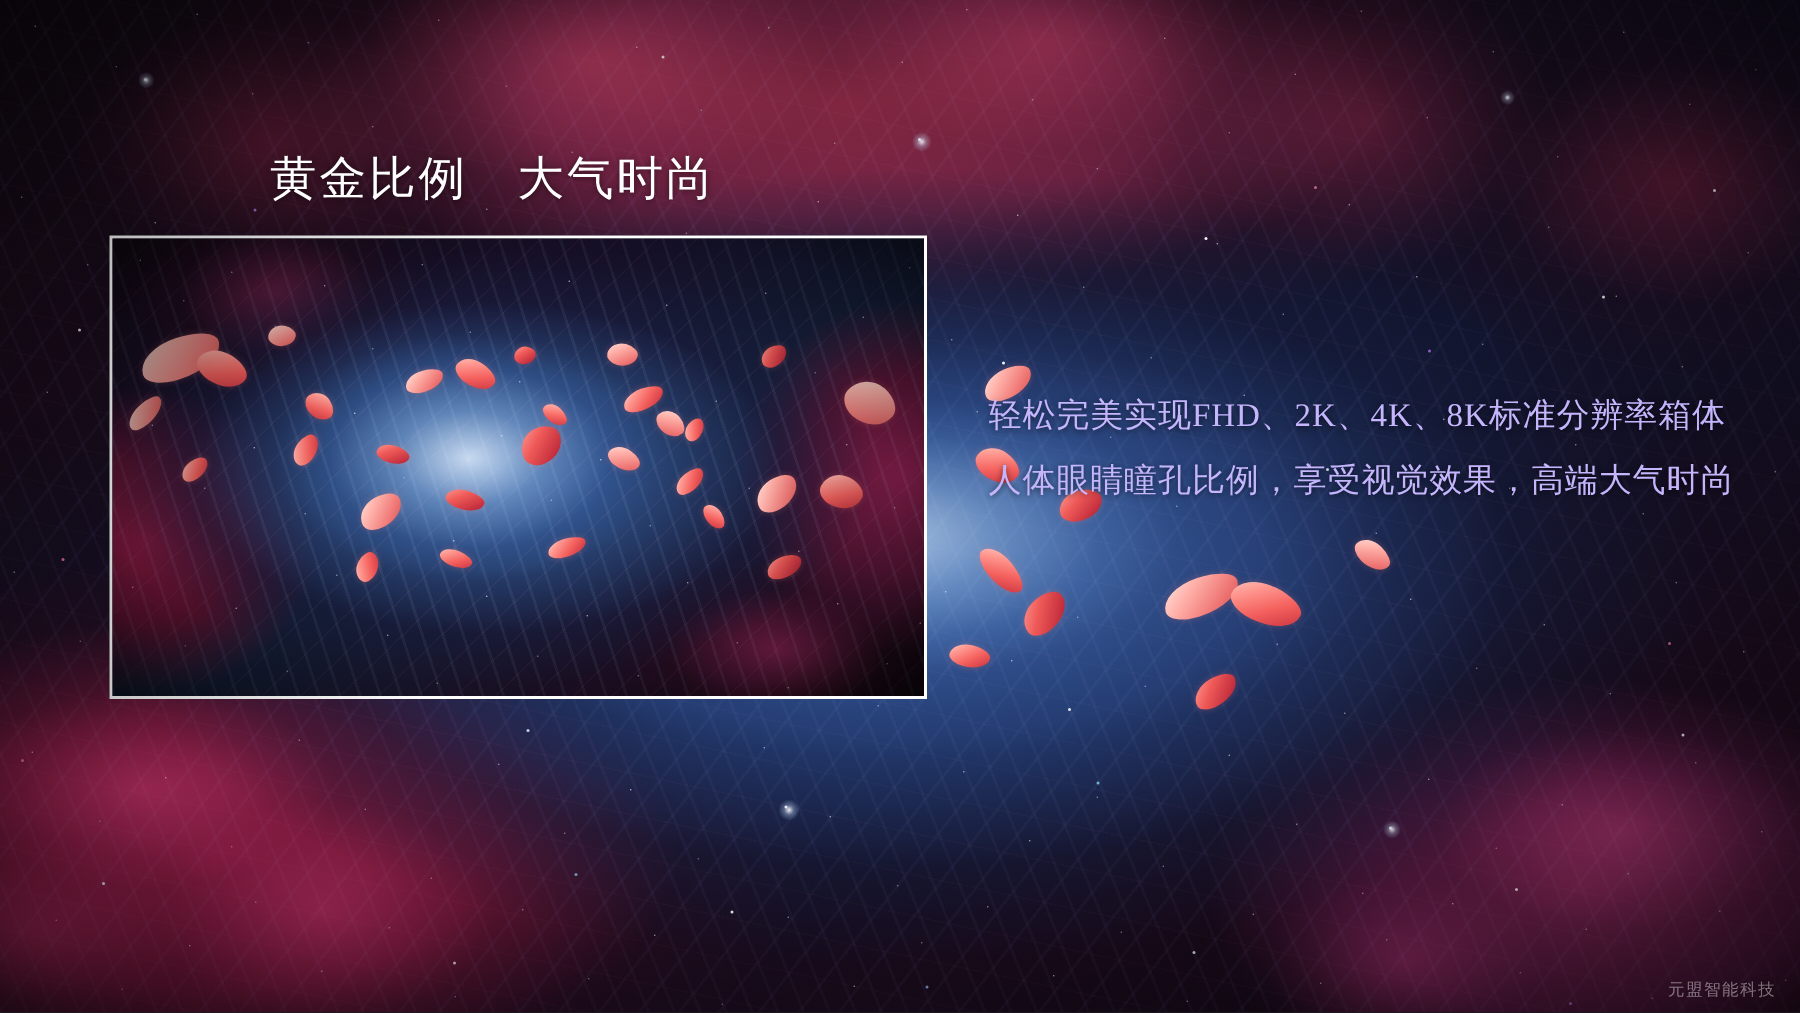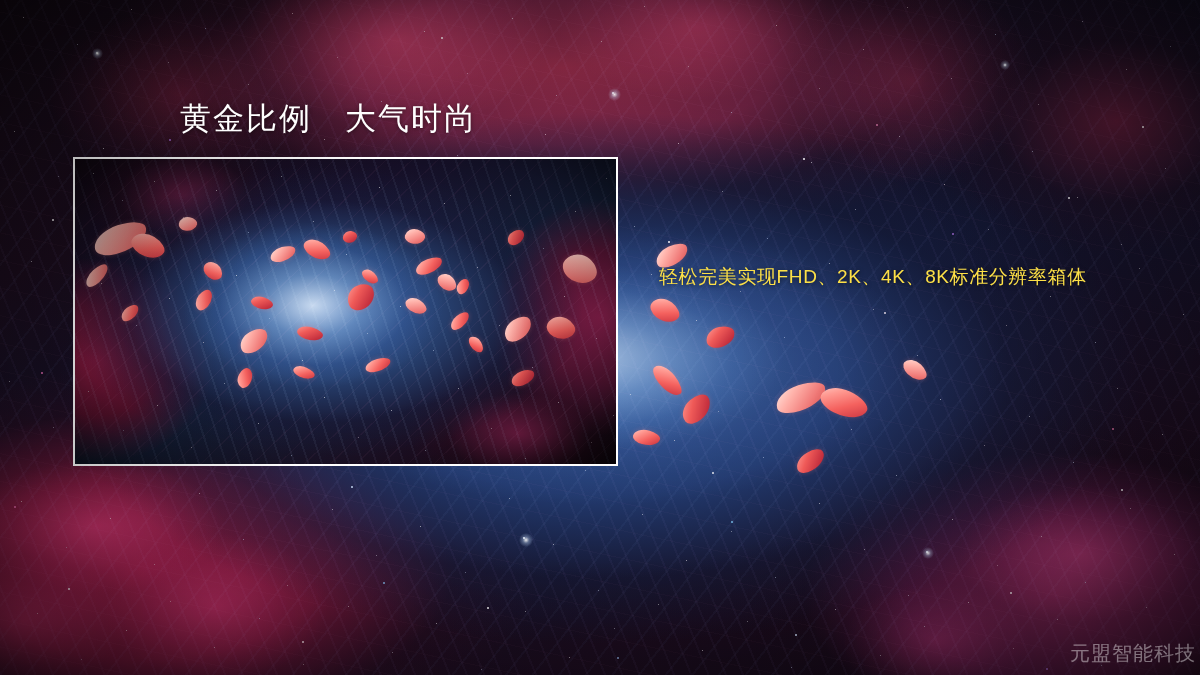--- a/index.html
+++ b/index.html
@@ -272,35 +272,36 @@
     letter-spacing: 2px;
     line-height: 1.2;
     white-space: pre;
     text-shadow: 0 1px 4px rgba(0,0,0,0.55);
   }
 
   #body-text {
     position: absolute;
     left: 659px;
     top: 255px;
-    color: #fde047;
-    font-size: 19px;
+    color: #c4b5fd;
+    font-size: 22px;
     line-height: 43px;
     letter-spacing: 0.6px;
     text-shadow: 0 1px 4px rgba(0,0,0,0.6);
     white-space: nowrap;
+    font-family: Liberation Serif, serif;
   }
   #body-text .body-line { display: block; }
 
   #watermark {
     position: absolute;
-    right: 4px;
+    right: 16px;
     bottom: 8px;
     color: rgba(255,255,255,0.42);
-    font-size: 20px;
+    font-size: 11px;
     letter-spacing: 1px;
   }
 </style>
 </head>
 <body>
 
 <div id="slide">
 
   <div class="layer bg-base"></div>
   <div class="layer bg-core"></div>
@@ -371,17 +372,18 @@
       <div class="inner-vignette"></div>
     </div>
   </div>
 
   <div class="layer bg-vignette"></div>
 
   <div id="title">黄金比例　大气时尚</div>
 
   <div id="body-text">
     <span class="body-line">轻松完美实现FHD、2K、4K、8K标准分辨率箱体</span>
+    <span class="body-line">人体眼睛瞳孔比例，享受视觉效果，高端大气时尚</span>
   </div>
 
   <div id="watermark">元盟智能科技</div>
 
 </div>
 
 </body></html>

